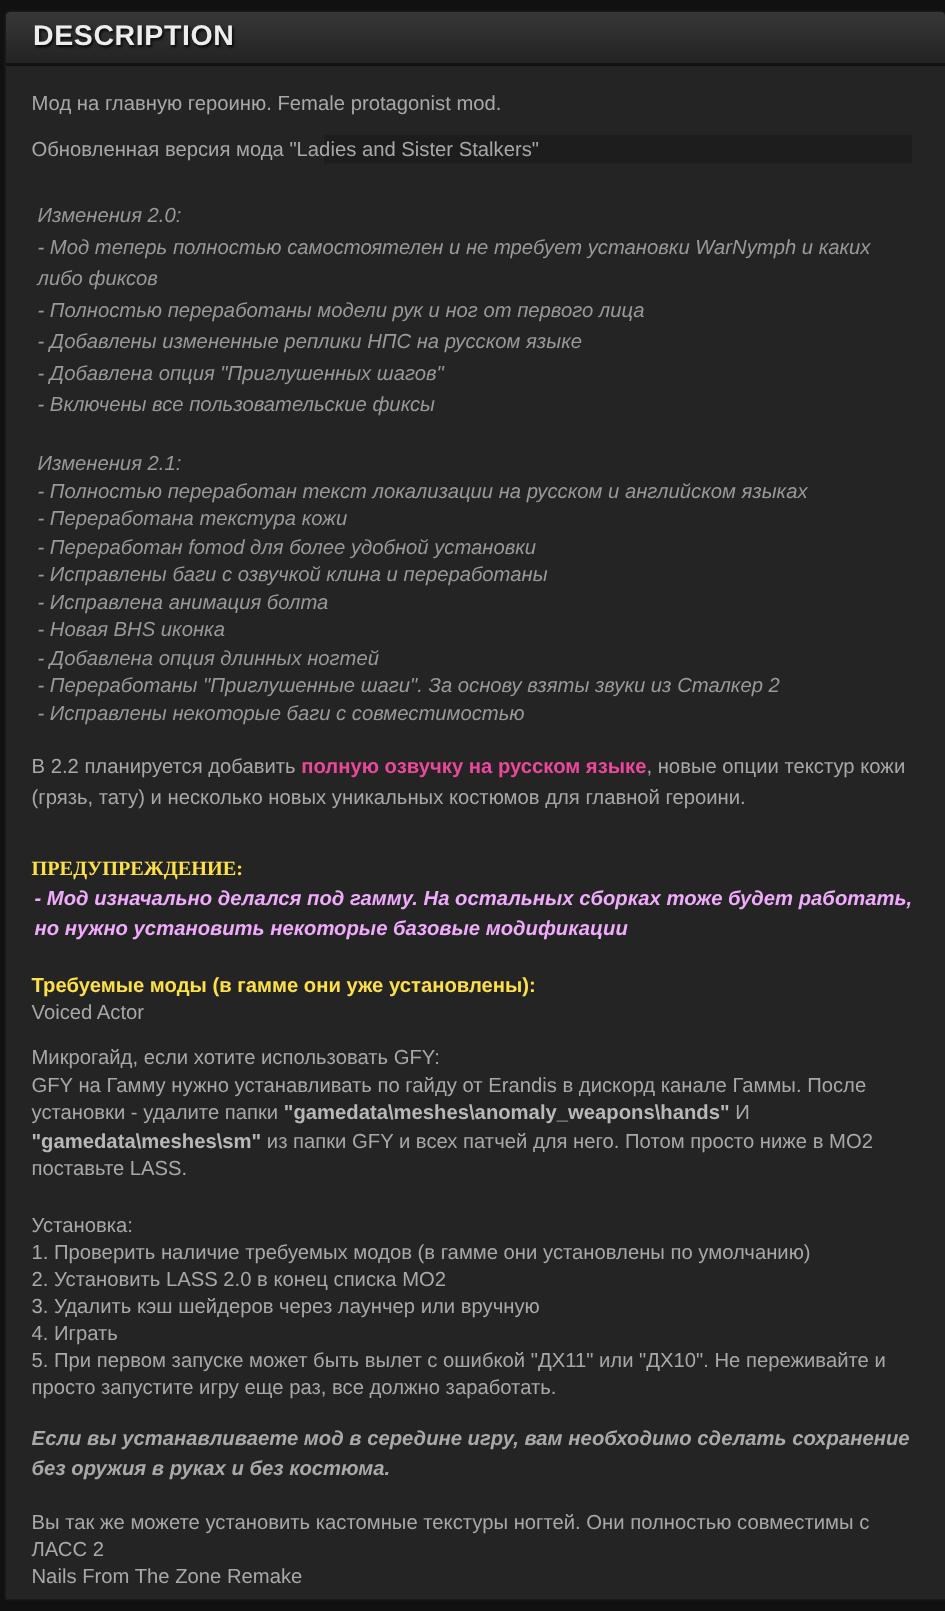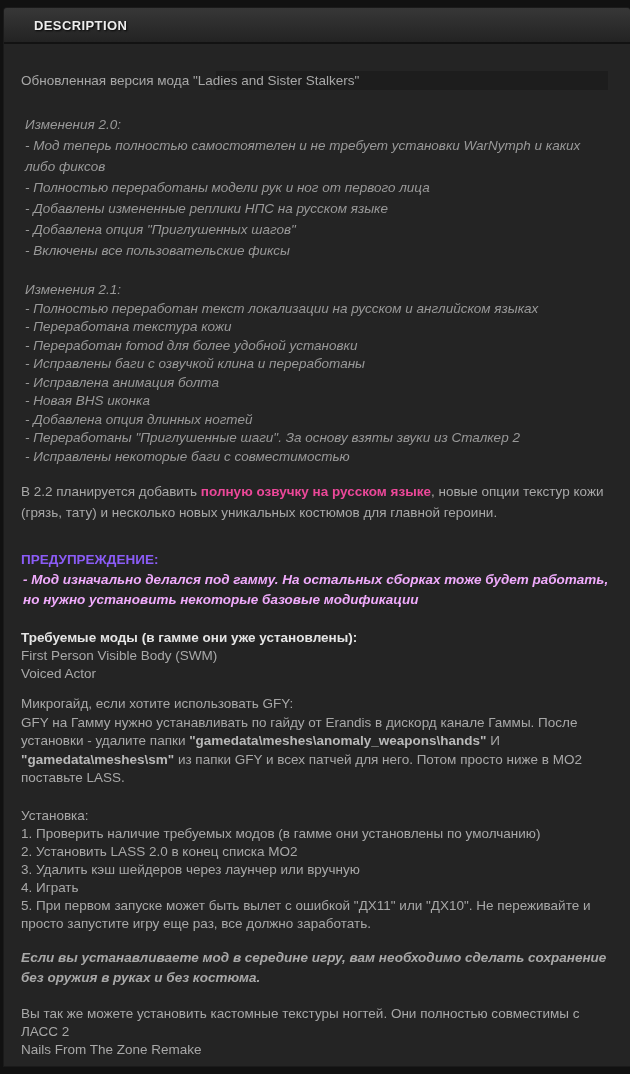--- a/index.html
+++ b/index.html
@@ -24,22 +24,22 @@
   .panel-header {
     height: 34px;
     background: linear-gradient(#373737, #232323);
     border-bottom: 2px solid #121212;
     border-radius: 3px 3px 0 0;
     display: flex;
     align-items: center;
     padding-left: 18px;
   }
   .panel-header h2 {
-    margin: 12px;
-    font-size: 13px;
+    margin: 0;
+    font-size: 19px;
     font-weight: bold;
     letter-spacing: 0.4px;
     color: #ededed;
     text-shadow: 1px 1px 2px rgba(0,0,0,0.9);
   }
   .panel-body {
     padding: 15px 16px 0 17px;
     font-size: 13.5px;
     line-height: 19px;
     color: #a8a8a8;
@@ -64,25 +64,25 @@
   }
   .changelog-20 { margin-top: 24px; line-height: 21px; }
   .changelog-21 { margin-top: 20px; line-height: 18.5px; }
   .cl-heading { }
   .cl-item { }
 
   .plans { margin-top: 15px; line-height: 21px; }
   .plans b, .bold-inline { color: #ec4899; font-weight: bold; }
 
   .warning-block { margin-top: 27px; line-height: 20px; }
-  .warning-label { font-weight: bold; color: #8b5cf6; }
+  .warning-label { font-weight: bold; color: #fde047; font-family: Liberation Serif, serif; }
   .warning-text { font-weight: bold; font-style: italic; color: #f0abfc; padding-left: 2px; }
 
   .required-block { margin-top: 19px; line-height: 18px; }
-  .required-label { font-weight: bold; color: #e5e5e5; }
+  .required-label { font-weight: bold; color: #fde047; }
   .mod-link {
     color: #a8a8a8;
     text-decoration: none;
     display: block;
     cursor: pointer;
   }
 
   .gfy-block { margin-top: 12px; line-height: 18.5px; }
   .path { font-weight: bold; color: #b8b8b8; }
 
@@ -102,20 +102,21 @@
 </head>
 <body>
 
 <div class="panel">
   <div class="panel-header">
     <h2>DESCRIPTION</h2>
   </div>
 
   <div class="panel-body">
 
+    <p class="para">Мод на главную героиню. Female protagonist mod.</p>
 
     <p class="para intro-line2">
       <span class="dark-strip"></span>
       <span class="txt">Обновленная версия мода "Ladies and Sister Stalkers"</span>
     </p>
 
     <div class="changelog changelog-20">
       <div class="cl-heading">Изменения 2.0:</div>
       <div class="cl-item">- Мод теперь полностью самостоятелен и не требует установки WarNymph и каких либо фиксов</div>
       <div class="cl-item">- Полностью переработаны модели рук и ног от первого лица</div>
@@ -139,21 +140,20 @@
 
     <p class="para plans"><span>В 2.2 планируется добавить </span><span class="bold-inline">полную озвучку на русском языке</span><span>, новые опции текстур кожи (грязь, тату) и несколько новых уникальных костюмов для главной героини.</span></p>
 
     <div class="warning-block">
       <div class="warning-label">ПРЕДУПРЕЖДЕНИЕ:</div>
       <div class="warning-text">-  Мод изначально делался под гамму. На остальных сборках тоже будет работать, но нужно установить некоторые базовые модификации</div>
     </div>
 
     <div class="required-block">
       <div class="required-label">Требуемые моды (в гамме они уже установлены):</div>
-      <a class="mod-link">First Person Visible Body (SWM)</a>
       <a class="mod-link">Voiced Actor</a>
     </div>
 
     <div class="gfy-block">
       <div>Микрогайд, если хотите использовать GFY:</div>
       <div><span>GFY на Гамму нужно устанавливать по гайду от Erandis в дискорд канале Гаммы. После установки - удалите папки </span><span class="path">"gamedata\meshes\anomaly_weapons\hands"</span><span> И </span><span class="path">"gamedata\meshes\sm"</span><span> из папки GFY и всех патчей для него. Потом просто ниже в МО2 поставьте LASS.</span></div>
     </div>
 
     <div class="install-block">
       <div>Установка:</div>

